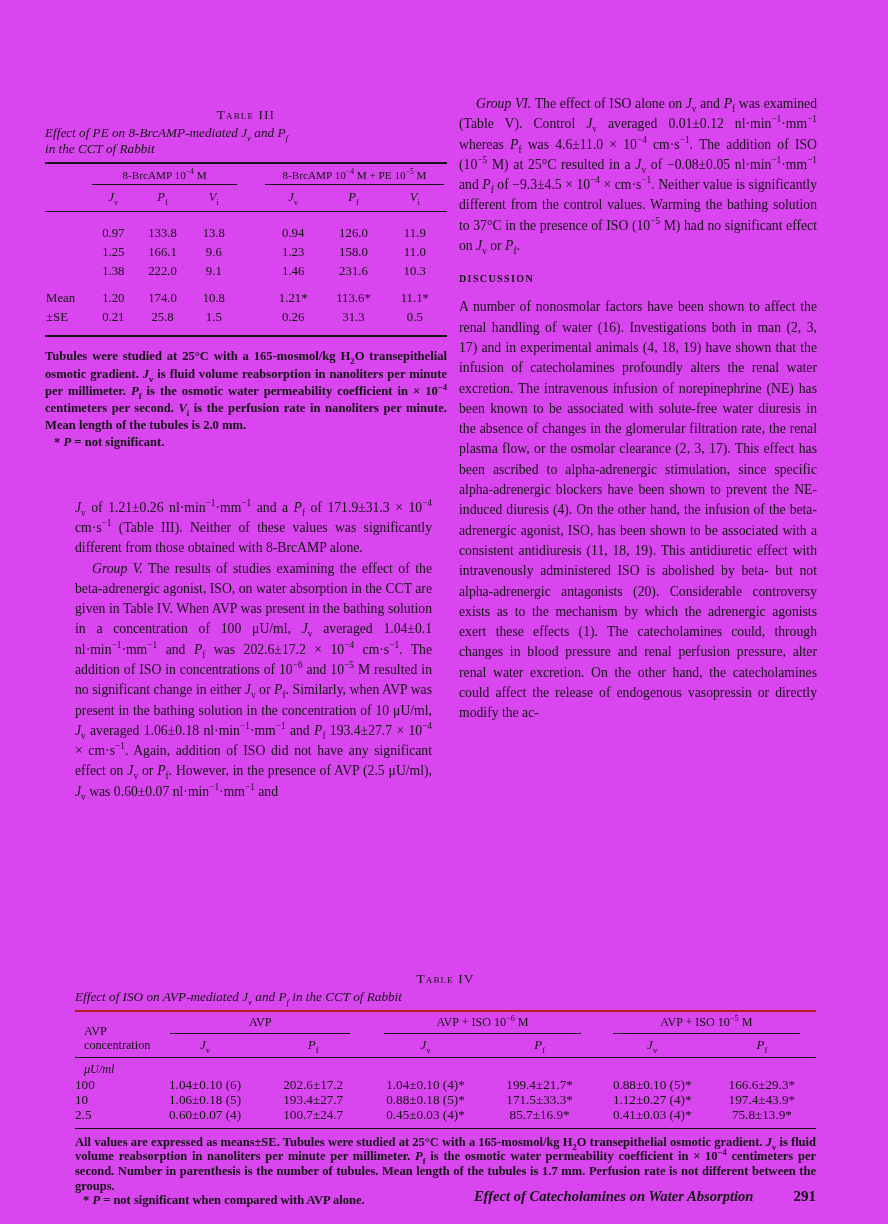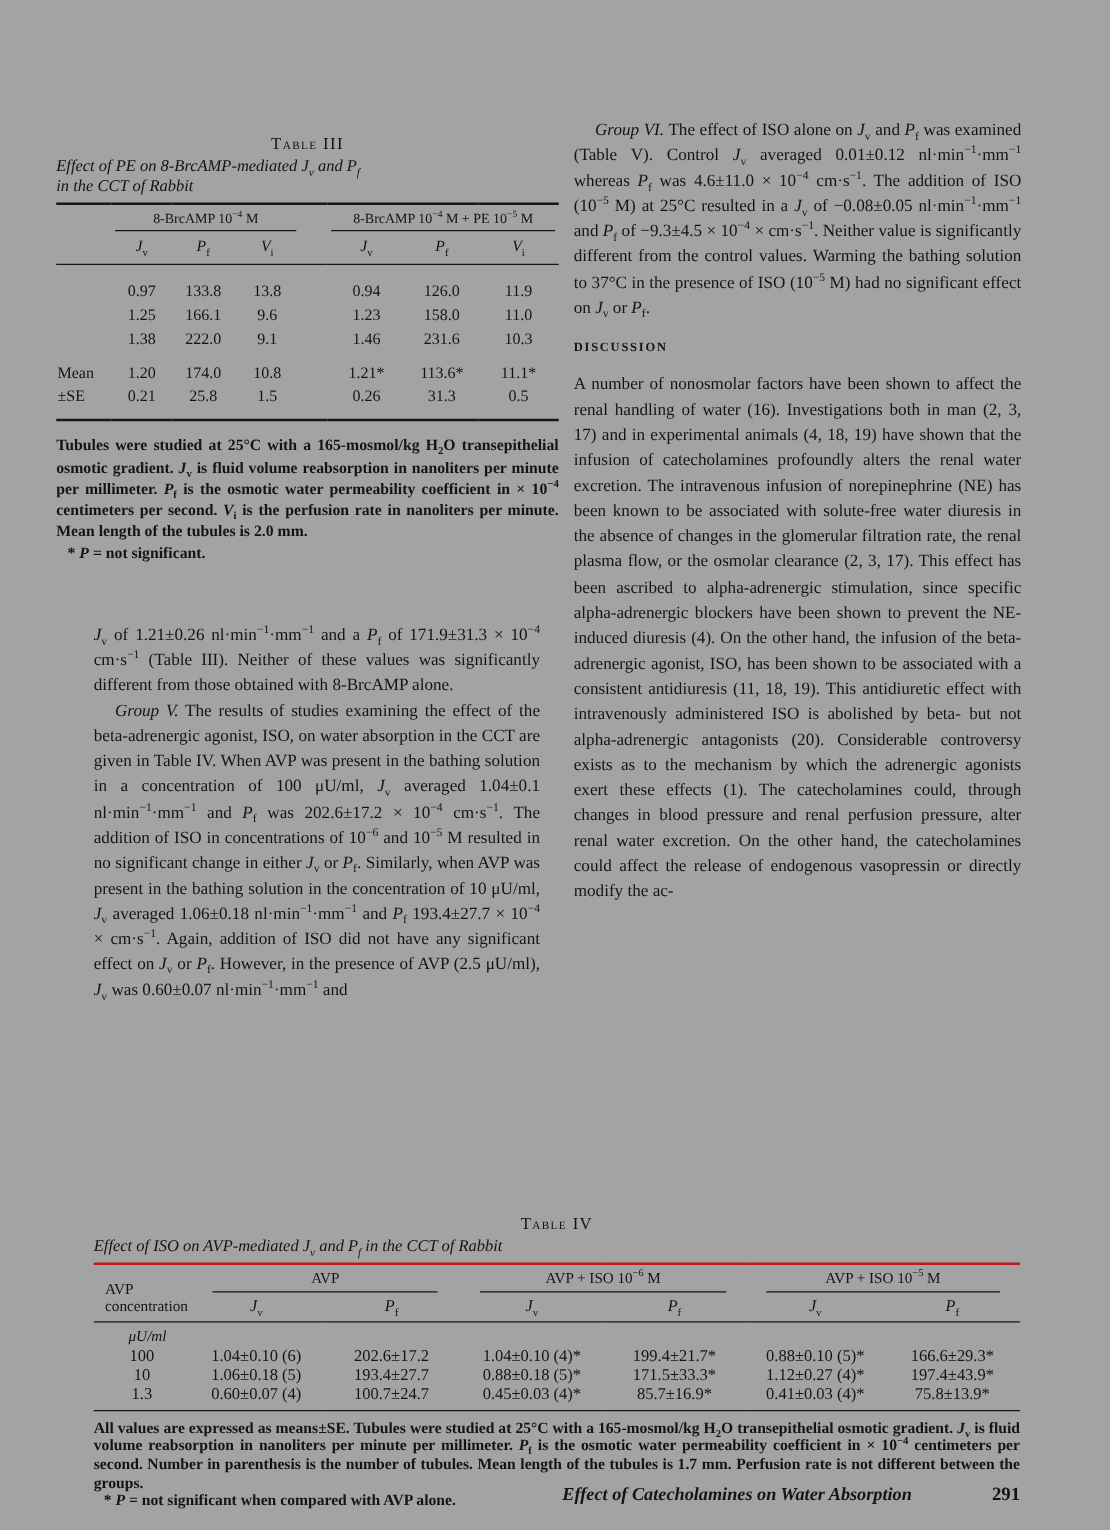--- a/index.html
+++ b/index.html
@@ -1,16 +1,16 @@
 <!DOCTYPE html>
 <html><head>
 <meta charset="utf-8">
 <style>
   html,body{margin:0;padding:0;background:#ffffff;}
-  .page{position:relative;width:888px;height:1224px;background:#a3a3a3;color:#141414;
+  .page{position:relative;width:888px;height:1224px;background:#d946ef;color:#141414;
         font-family:"Liberation Serif","DejaVu Serif",serif;overflow:hidden;}
   .col{position:absolute;}
   .col-left{left:75px;top:100px;width:357px;}
   .col-right{left:459px;top:94px;width:358px;}
   p.body{font-size:13.7px;line-height:20.3px;text-align:justify;margin:0;}
   p.indent{text-indent:17px;}
   p.mt-big{margin-top:46px;}
   .discussion{text-align:left;font-size:10px;font-weight:700;letter-spacing:1.4px;margin:17px 0 13px 0;}
   sub,sup{font-size:68%;line-height:0;}
   figure{margin:0;}
@@ -32,28 +32,28 @@
   .t3 tr.se td{padding-bottom:9px;}
   .tbl-footnote{margin-top:11px;font-size:12.6px;line-height:17.2px;font-weight:700;text-align:justify;}
   .tbl-footnote .star{text-indent:9px;}
   
   .tbl4-block{position:absolute;left:75px;top:971px;width:741px;}
   .t4{border-top:2px solid #b91c1c;border-bottom:1.6px solid #161616;font-size:13.2px;}
   .t4 .grp-row th{font-size:12.1px;padding-top:3px;}
   .t4 .sub-row th{font-size:13px;padding:2px 0 4px 0;}
   .t4 .sub-row th,.t4 th.stub-head{border-bottom:1.6px solid #161616;}
   .t4 th.stub-head{text-align:left;font-size:12.2px;line-height:13.5px;vertical-align:bottom;padding:0 0 5px 9px;}
-  .t4 td.stub{text-align:center;padding-left:9px;margin-top:20px;}
+  .t4 td.stub{text-align:left;padding-left:9px;margin-top:20px;}
   .t4 tr.unit td{font-style:italic;font-size:12.2px;padding-top:4px;}
   .t4 tr.dr td{padding:0;line-height:14.8px;}
   .t4 tr.dr.rlast td{padding-bottom:5px;}
   .t4f{margin-top:6px;font-size:12.5px;line-height:14.7px;font-weight:700;text-align:justify;}
   .t4f .star{text-indent:8px;}
   
-  .pagefooter{position:absolute;top:1188px;right:72px;display:flex;align-items:baseline;gap:64px;margin-left:18px;}
+  .pagefooter{position:absolute;top:1188px;right:72px;display:flex;align-items:baseline;gap:40px;margin-left:18px;}
   .running{font-style:italic;font-weight:700;font-size:14.6px;}
   .pagenum{font-weight:700;font-size:15px;}
 </style>
 </head>
 <body>
 
 <div class="page">
 
   <section class="col col-left">
 
@@ -215,21 +215,21 @@
       <tr class="dr">
         <td class="stub">10</td>
         <td>1.06±0.18 (5)</td>
         <td>193.4±27.7</td>
         <td>0.88±0.18 (5)*</td>
         <td>171.5±33.3*</td>
         <td>1.12±0.27 (4)*</td>
         <td>197.4±43.9*</td>
       </tr>
       <tr class="dr rlast">
-        <td class="stub">1.3</td>
+        <td class="stub">2.5</td>
         <td>0.60±0.07 (4)</td>
         <td>100.7±24.7</td>
         <td>0.45±0.03 (4)*</td>
         <td>85.7±16.9*</td>
         <td>0.41±0.03 (4)*</td>
         <td>75.8±13.9*</td>
       </tr>
     </tbody>
       </table>
     <div class="t4f">

